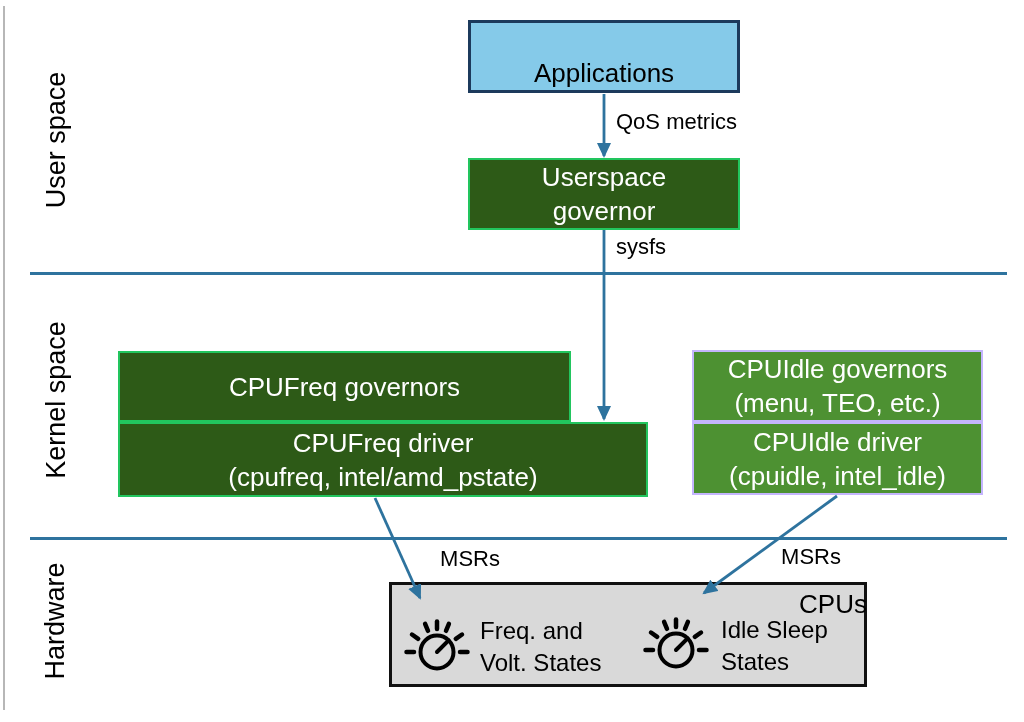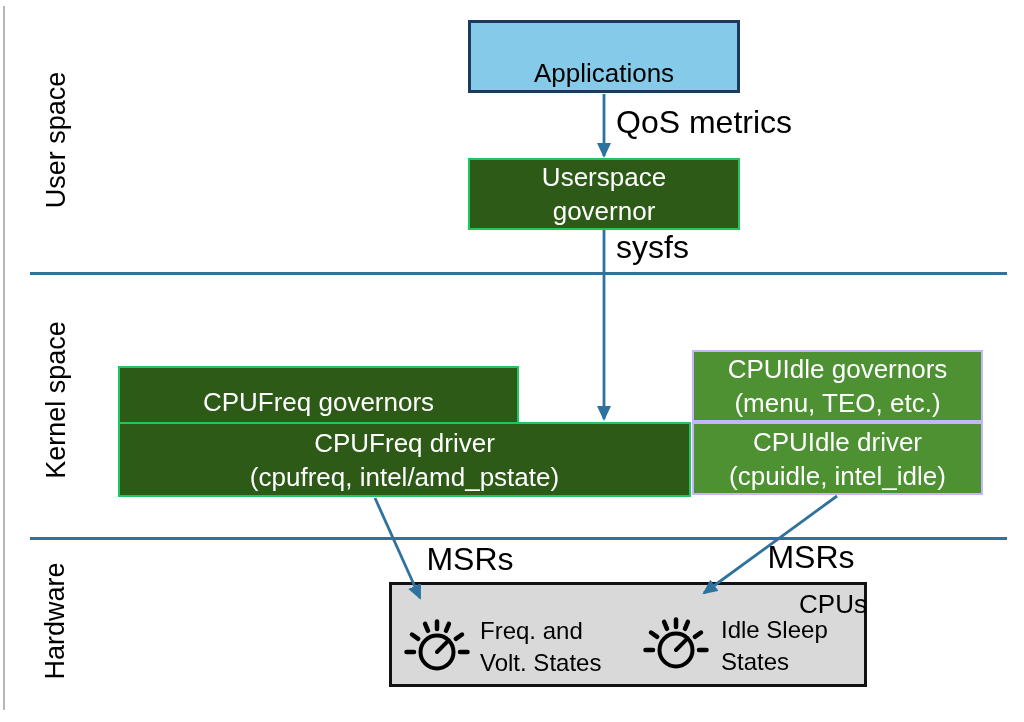--- a/index.html
+++ b/index.html
@@ -46,34 +46,34 @@
   .apps {
     left:468px; top:20px; width:272px; height:73px;
     background:#85CAE9; border:3px solid #1C3A5C;
     font-size:27px;
     justify-content:flex-end;
   }
   .green-dark { background:#2D5A17; border:2px solid #22c55e; color:#fff; }
   .green-light{ background:#4D9132; border:2px solid #c4b5fd; color:#fff; }
 
   .ugov   { left:468px; top:158px; width:272px; height:72px; }
-  .fgov   { left:118px; top:366px; width:401px; height:71px; }
-  .fdrv   { left:118px; top:422px; width:573px; height:75px;justify-content:center; }
+  .fgov   { left:118px; top:351px; width:453px; height:71px; }
+  .fdrv   { left:118px; top:422px; width:530px; height:75px;justify-content:center; }
   .igov   { left:692px; top:350px; width:291px; height:72px; }
   .idrv   { left:692px; top:422px; width:291px; height:73px; }
 
   .cpus {
     left:389px; top:582px; width:478px; height:105px;
     background:#D9D9D9; border:3px solid #111;
     justify-content:flex-start;
   }
 
   
   .elabel {
-    position:absolute; font-size:32px; line-height:30px;
+    position:absolute; font-size:22px; line-height:30px;
     white-space:nowrap; color:#000;
   }
   .lbl-qos   { left:616px; top:107px; }
   .lbl-sysfs { left:616px; top:232px; }
   .lbl-msr-l { left:470px; top:544px; transform:translateX(-50%); }
   .lbl-msr-r { left:811px; top:542px; transform:translateX(-50%); }
 
   .cpus-title {
     position:absolute; left:389px; top:590px; width:478px;
     text-align:right; font-size:26px; line-height:28px;

